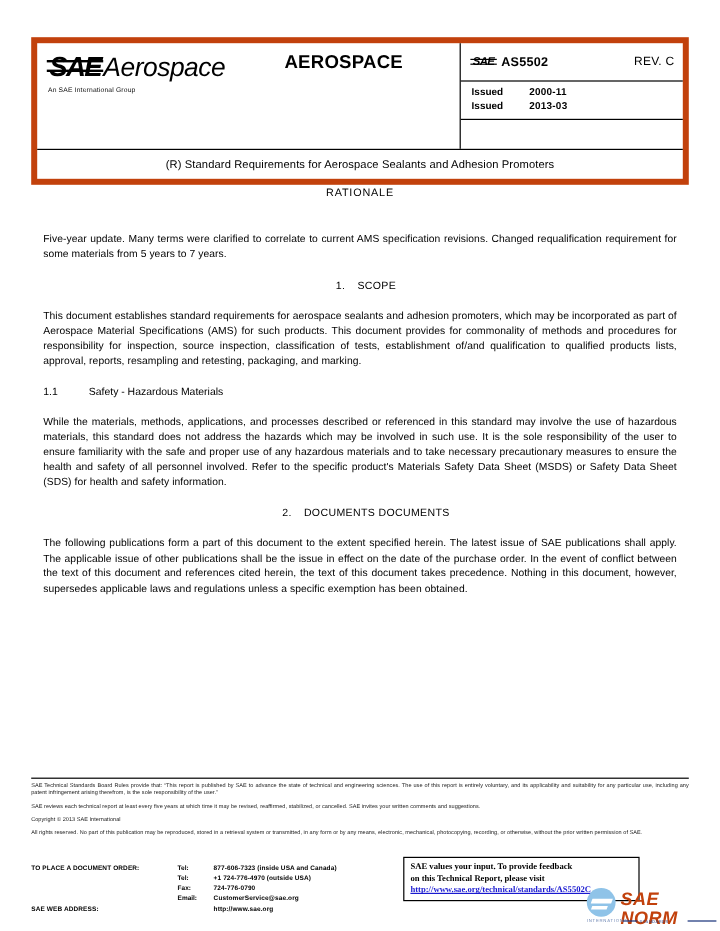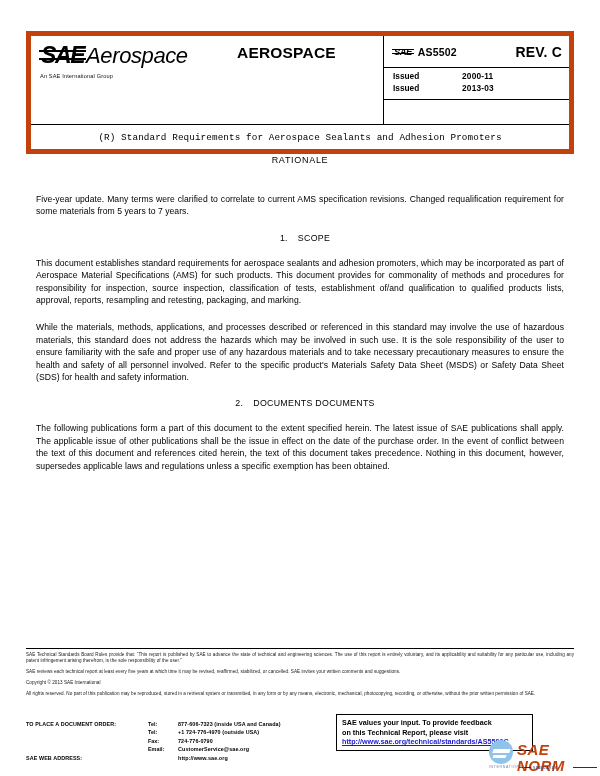--- a/index.html
+++ b/index.html
@@ -127,53 +127,51 @@
   }
   .sae-mini::before { top: 3px; }
   .sae-mini::after { top: 7px; }
   .doc-num {
     font-size: 10.5px;
     font-weight: bold;
     letter-spacing: 0.2px;
   }
   .doc-rev {
     margin-left: auto;
-    font-size: 14px;
+    font-size: 10px;
     letter-spacing: 0.2px;
-    font-weight: bold;
   }
   .hdr-dates {
     height: 32px;
     box-sizing: border-box;
     border-bottom: 1px solid #000;
     padding: 3px 0 12px 9px;
   }
   .date-row {
     display: flex;
     font-size: 8.3px;
     line-height: 11.5px;
     font-weight: bold;
   }
   .date-row .lab { width: 48px; }
-  .date-row .val { letter-spacing: 0.2px; margin-left: 21px; }
+  .date-row .val { letter-spacing: 0.2px; }
   .hdr-super {
     flex: 1;
     box-sizing: border-box;
     padding: 8px 0 0 9px;
     font-size: 8.5px;
   }
   .hdr-bottom {
     border-top: 1px solid #000;
     height: 24px;
     display: flex;
     align-items: center;
     justify-content: center;
     font-size: 9.3px;
     letter-spacing: 0.1px;
-    font-family: Liberation Mono, monospace;
   }
   
   .body-area {
     position: absolute;
     left: 36px;
     top: 155px;
     width: 528px;
   }
   .centered-head {
     text-align: center;
@@ -243,20 +241,21 @@
     left: 336px;
     top: 714px;
     width: 197px;
     border: 1px solid #000;
     box-sizing: border-box;
     background: #fff;
     padding: 3px 4px 3px 5px;
     font-size: 7.2px;
     line-height: 9.6px;
     font-weight: bold;
+    font-family: Liberation Serif, serif;
   }
   .feedback .lnk {
     color: #1a1ad0;
     text-decoration: underline;
     display: block;
     word-break: break-all;
   }
   
   .watermark {
     position: absolute;
@@ -376,20 +375,23 @@
   <div class="body-area">
 
     <div class="centered-head">RATIONALE</div>
     <p class="para">Five-year update. Many terms were clarified to correlate to current AMS specification revisions. Changed requalification requirement for some materials from 5 years to 7 years.</p>
 
     <div class="sec-head">
       <span class="num">1.</span><span>SCOPE</span>
     </div>
     <p class="para">This document establishes standard requirements for aerospace sealants and adhesion promoters, which may be incorporated as part of Aerospace Material Specifications (AMS) for such products. This document provides for commonality of methods and procedures for responsibility for inspection, source inspection, classification of tests, establishment of/and qualification to qualified products lists, approval, reports, resampling and retesting, packaging, and marking.</p>
 
+    <div class="sub-head">
+      <span class="num">1.1</span><span>Safety - Hazardous Materials</span>
+    </div>
     <p class="para">While the materials, methods, applications, and processes described or referenced in this standard may involve the use of hazardous materials, this standard does not address the hazards which may be involved in such use. It is the sole responsibility of the user to ensure familiarity with the safe and proper use of any hazardous materials and to take necessary precautionary measures to ensure the health and safety of all personnel involved. Refer to the specific product's Materials Safety Data Sheet (MSDS) or Safety Data Sheet (SDS) for health and safety information.</p>
 
     <div class="sec-head">
       <span class="num">2.</span><span>DOCUMENTS DOCUMENTS</span>
     </div>
     <p class="para">The following publications form a part of this document to the extent specified herein. The latest issue of SAE publications shall apply. The applicable issue of other publications shall be the issue in effect on the date of the purchase order. In the event of conflict between the text of this document and references cited herein, the text of this document takes precedence. Nothing in this document, however, supersedes applicable laws and regulations unless a specific exemption has been obtained.</p>
 
   </div>
 
   <div class="footer-rule"></div>

